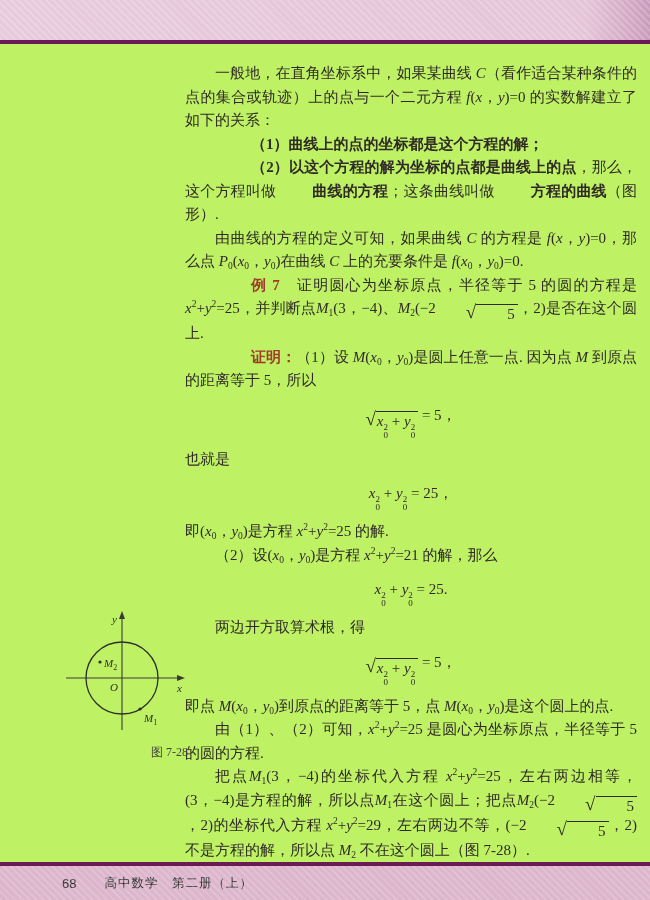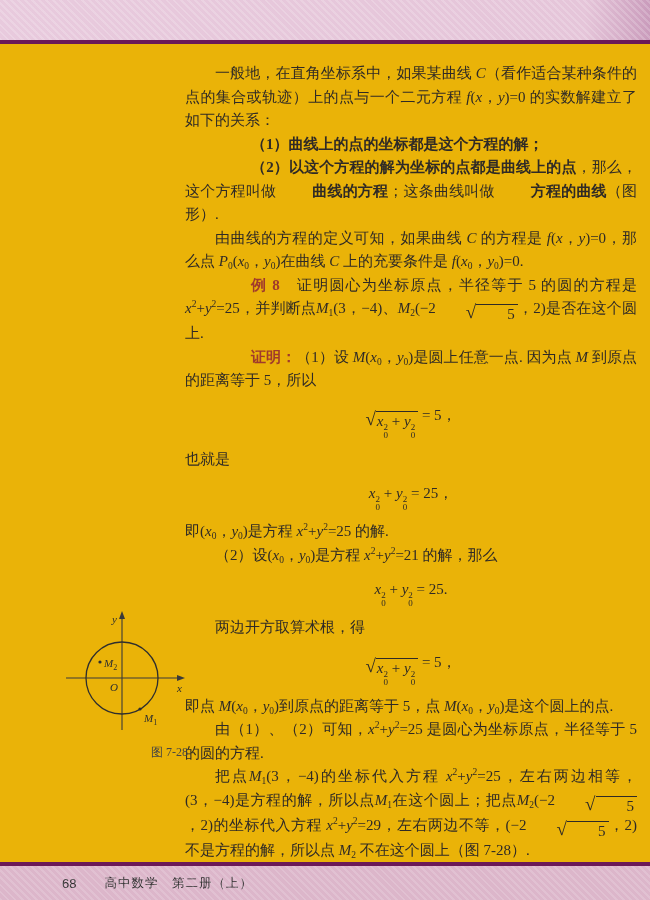--- a/index.html
+++ b/index.html
@@ -1,18 +1,18 @@
 <!DOCTYPE html>
 <html><head>
 <meta charset="utf-8">
 <style>
   html,body{margin:0;padding:0;}
   body{width:650px;height:900px;background:#ffffff;overflow:hidden;
        font-family:"Liberation Serif","DejaVu Serif",serif;}
-  .page{position:relative;width:650px;height:900px;background:#eab308;}
+  .page{position:relative;width:650px;height:900px;background:#bef264;}
 
   
   .top-band{position:absolute;left:0;top:0;width:650px;height:40px;
     background:linear-gradient(90deg,#e8cadd 0%,#e5c5d9 90%,#d0a5c2 98%,#c99bbb 100%);}
   .top-band:after{content:"";position:absolute;inset:0;
     background:repeating-linear-gradient(45deg,rgba(255,255,255,.18) 0 2px,transparent 2px 5px);}
   .top-rule{position:absolute;left:0;top:40px;width:650px;height:4px;background:#6b1a58;}
 
   
   .content{position:absolute;left:0;top:44px;width:650px;box-sizing:border-box;
@@ -56,21 +56,21 @@
 <div class="page">
 
   <div class="top-band"></div>
   <div class="top-rule"></div>
 
   <main class="content" id="content">
       <div class="para indent"><span>一般地，在直角坐标系中，如果某曲线 </span><span class="it">C</span><span>（看作适合某种条件的点的集合或轨迹）上的点与一个二元方程 </span><span class="it">f</span><span>(</span><span class="it">x</span><span>，</span><span class="it">y</span><span>)=0 的实数解建立了如下的关系：</span></div>
       <div class="para indent"><span class="bd">（1）曲线上的点的坐标都是这个方程的解；</span></div>
       <div class="para indent"><span class="bd">（2）以这个方程的解为坐标的点都是曲线上的点</span><span>，那么，这个方程叫做</span><span class="bd">曲线的方程</span><span>；这条曲线叫做</span><span class="bd">方程的曲线</span><span>（图形）.</span></div>
       <div class="para indent"><span>由曲线的方程的定义可知，如果曲线 </span><span class="it">C</span><span> 的方程是 </span><span class="it">f</span><span>(</span><span class="it">x</span><span>，</span><span class="it">y</span><span>)=0，那么点 </span><span class="it">P</span><sub>0</sub><span>(</span><span class="it">x</span><sub>0</sub><span>，</span><span class="it">y</span><sub>0</sub><span>)在曲线 </span><span class="it">C</span><span> 上的充要条件是 </span><span class="it">f</span><span>(</span><span class="it">x</span><sub>0</sub><span>，</span><span class="it">y</span><sub>0</sub><span>)=0.</span></div>
-      <div class="para indent"><span class="bd red">例 8</span><span>　证明圆心为坐标原点，半径等于 5 的圆的方程是 </span><span class="it">x</span><sup>2</sup><span>+</span><span class="it">y</span><sup>2</sup><span>=25，并判断点</span><span class="it">M</span><sub>1</sub><span>(3，−4)、</span><span class="it">M</span><sub>2</sub><span>(−2</span><span class="sqrt">
+      <div class="para indent"><span class="bd red">例 7</span><span>　证明圆心为坐标原点，半径等于 5 的圆的方程是 </span><span class="it">x</span><sup>2</sup><span>+</span><span class="it">y</span><sup>2</sup><span>=25，并判断点</span><span class="it">M</span><sub>1</sub><span>(3，−4)、</span><span class="it">M</span><sub>2</sub><span>(−2</span><span class="sqrt">
           <span class="rsym">√</span>
           <span class="rbody"><span>5</span></span>
         </span><span>，2)是否在这个圆上.</span></div>
       <div class="para indent"><span class="bd red">证明：</span><span>（1）设 </span><span class="it">M</span><span>(</span><span class="it">x</span><sub>0</sub><span>，</span><span class="it">y</span><sub>0</sub><span>)是圆上任意一点. 因为点 </span><span class="it">M</span><span> 到原点的距离等于 5，所以</span></div>
       <div class="formula"><span class="sqrt">
           <span class="rsym">√</span>
           <span class="rbody"><span class="it">x</span><span class="stk">
               <span>2</span>
               <span>0</span>
             </span><span> + </span><span class="it">y</span><span class="stk">

